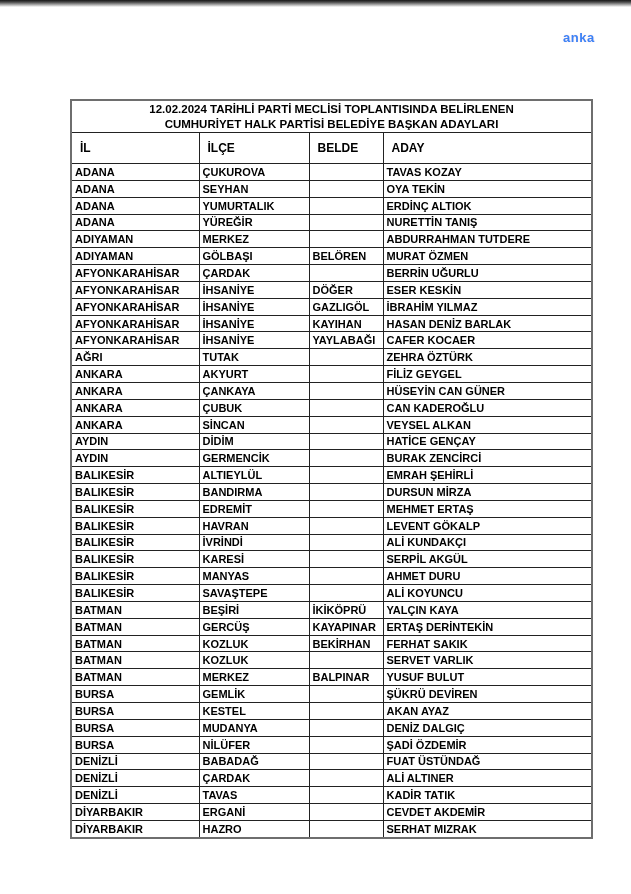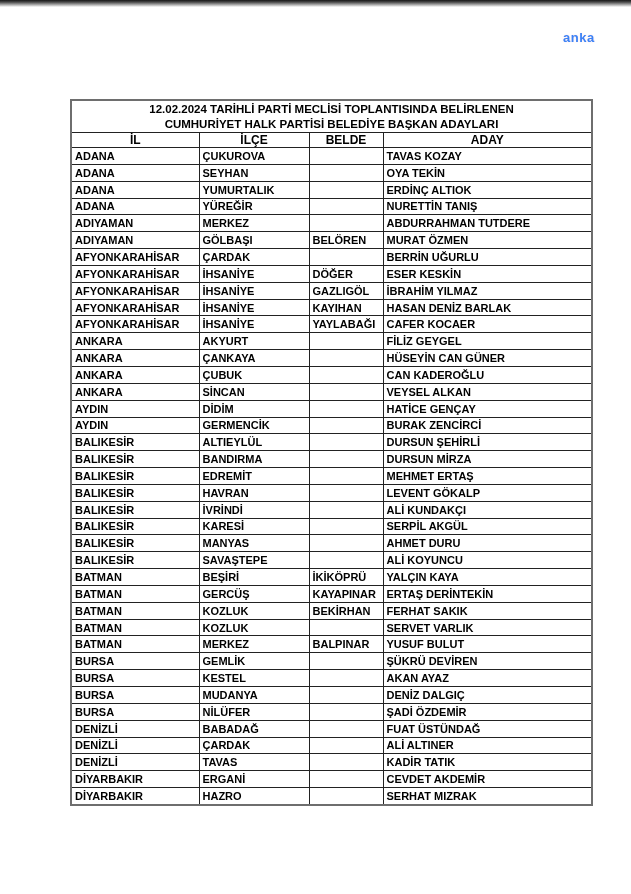--- a/index.html
+++ b/index.html
@@ -53,22 +53,22 @@
     text-align: center;
     font-weight: bold;
     font-size: 11.5px;
     line-height: 14.5px;
     padding: 1px 0;
   }
   .col-header th {
     height: 13px;
     font-weight: bold;
     font-size: 12px;
-    text-align: center;
-    padding: 0;
+    text-align: left;
+    padding: 8px;
   }
   .doc-table tbody td {
     height: 15.85px;
     font-weight: bold;
     font-size: 11px;
     padding: 0 2px 0 3px;
     text-align: left;
   }
 </style>
 </head>
@@ -160,20 +160,26 @@
         <td>KAYIHAN</td>
         <td>HASAN DENİZ BARLAK</td>
       </tr>
       <tr>
         <td>AFYONKARAHİSAR</td>
         <td>İHSANİYE</td>
         <td>YAYLABAĞI</td>
         <td>CAFER KOCAER</td>
       </tr>
       <tr>
+        <td>AĞRI</td>
+        <td>TUTAK</td>
+        <td></td>
+        <td>ZEHRA ÖZTÜRK</td>
+      </tr>
+      <tr>
         <td>ANKARA</td>
         <td>AKYURT</td>
         <td></td>
         <td>FİLİZ GEYGEL</td>
       </tr>
       <tr>
         <td>ANKARA</td>
         <td>ÇANKAYA</td>
         <td></td>
         <td>HÜSEYİN CAN GÜNER</td>
@@ -199,21 +205,21 @@
       <tr>
         <td>AYDIN</td>
         <td>GERMENCİK</td>
         <td></td>
         <td>BURAK ZENCİRCİ</td>
       </tr>
       <tr>
         <td>BALIKESİR</td>
         <td>ALTIEYLÜL</td>
         <td></td>
-        <td>DURSUN ŞEHİRLİ</td>
+        <td>EMRAH ŞEHİRLİ</td>
       </tr>
       <tr>
         <td>BALIKESİR</td>
         <td>BANDIRMA</td>
         <td></td>
         <td>DURSUN MİRZA</td>
       </tr>
       <tr>
         <td>BALIKESİR</td>
         <td>EDREMİT</td>

